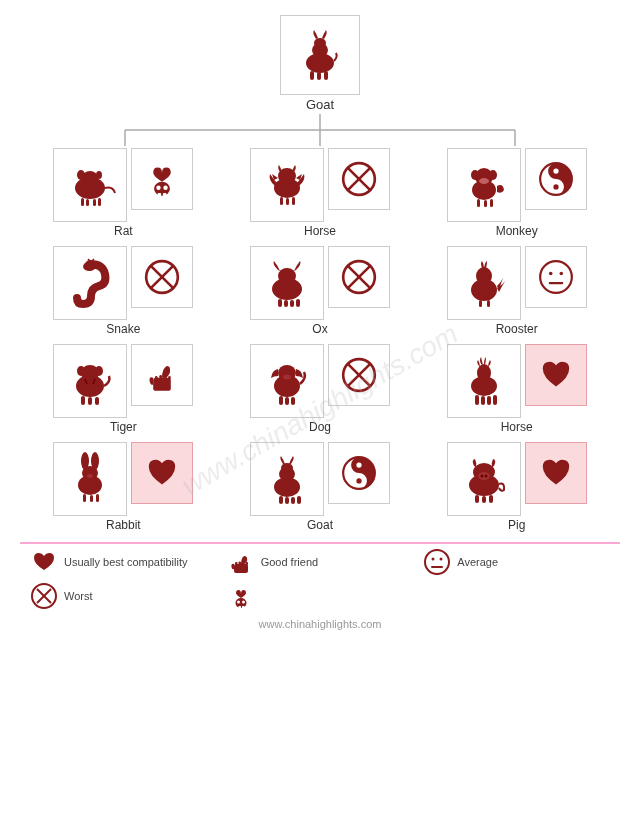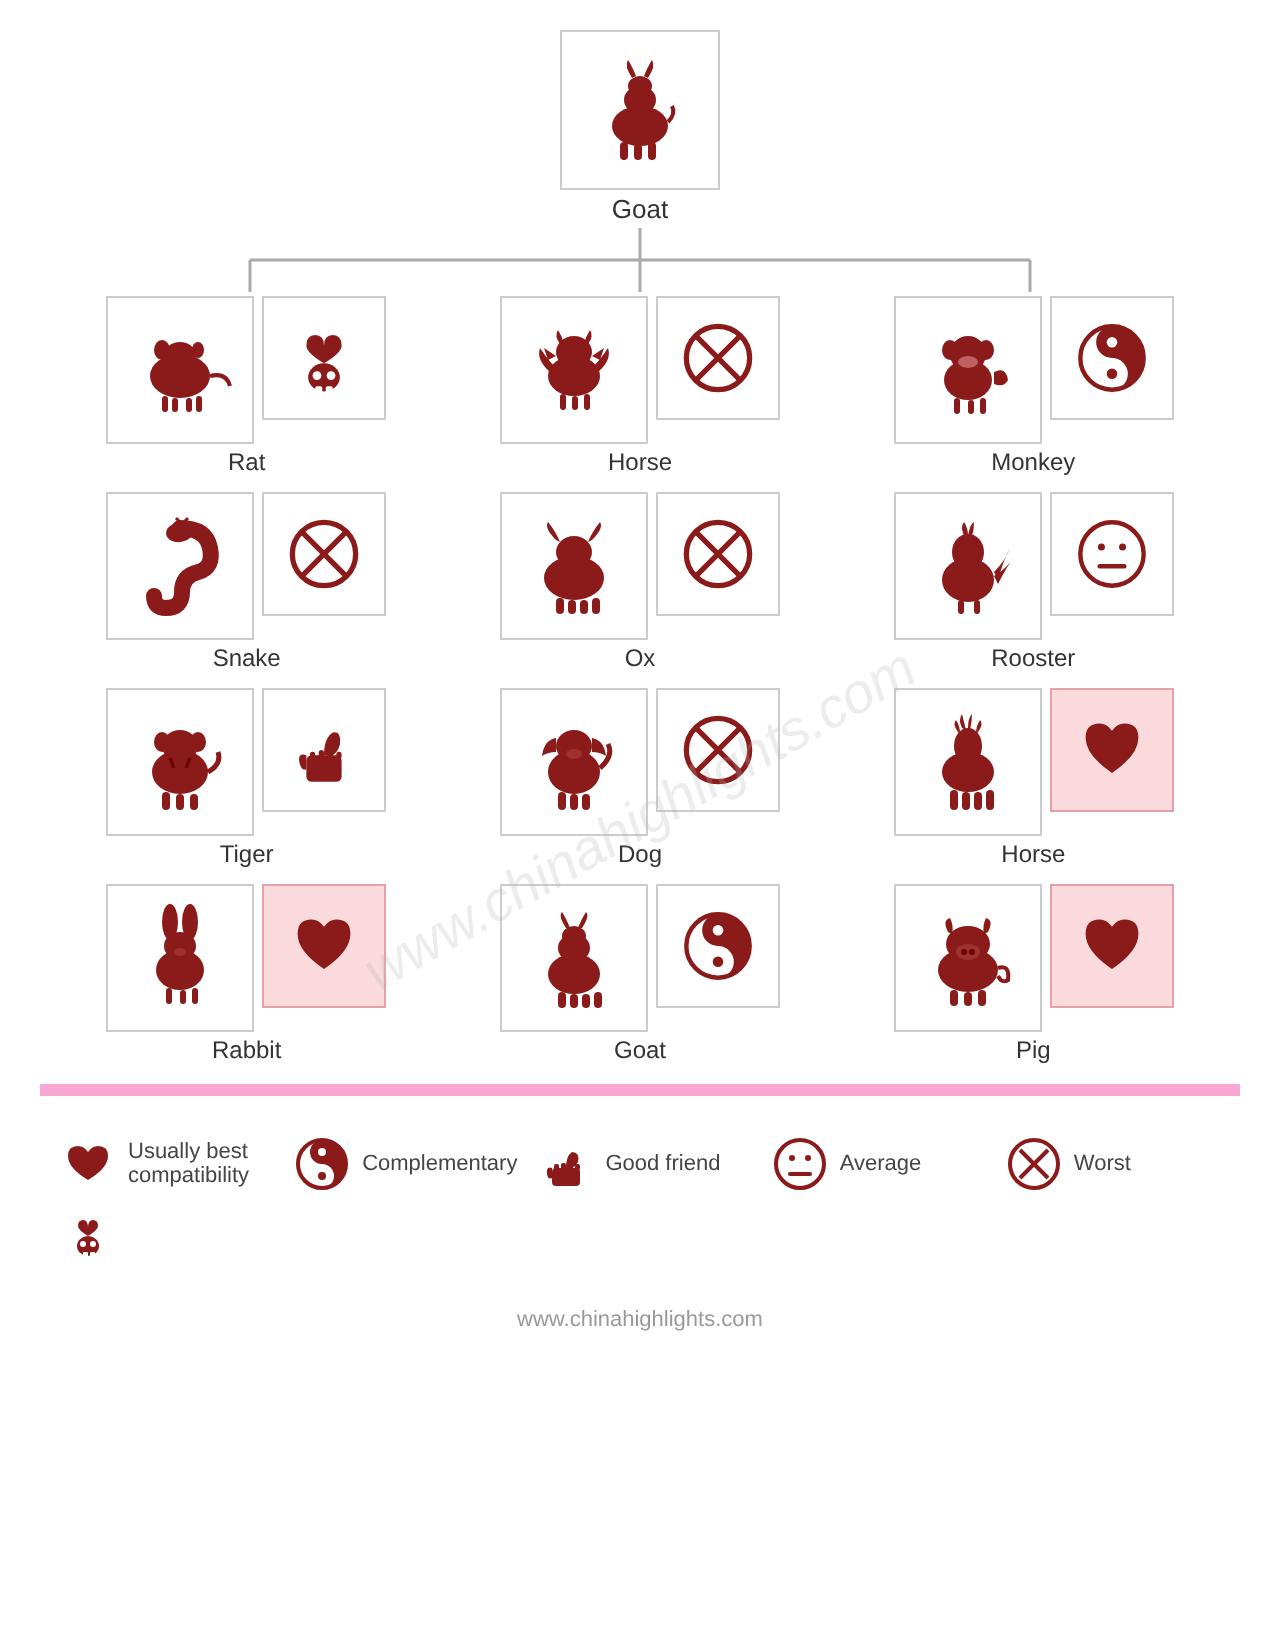--- a/index.html
+++ b/index.html
@@ -118,26 +118,26 @@
 
     .animal-name {
       font-size: 12px;
       color: #333;
       margin-top: 2px;
     }
 
     
     .legend {
       display: grid;
-      grid-template-columns: 1fr 1fr 1fr 1fr 1fr;
+      grid-template-columns: 1fr 1fr 1fr;
       gap: 6px 10px;
       width: 100%;
       margin-top: 10px;
-      padding: 20px 10px;
-      border-top: 6px solid #f9a8d4;
+      padding: 4px 10px;
+      border-top: 2px solid #f9a8d4;
     }
 
     .legend-item {
       display: flex;
       align-items: center;
       gap: 6px;
       font-size: 11px;
       color: #444;
     }
 
@@ -589,31 +589,20 @@
   </div>
 
   <div class="legend">
     <div class="legend-item">
       <div class="legend-icon">
         <svg viewBox="0 0 28 28" width="28" height="28">
           <path d="M14 22 Q4 16 4 10 Q4 5 9 5 Q12 5 14 8 Q16 5 19 5 Q24 5 24 10 Q24 16 14 22Z" fill="#8b1a1a"></path>
         </svg>
       </div>
       <span>Usually best compatibility</span>
-    </div>
-    <div class="legend-item">
-      <div class="legend-icon">
-        <svg viewBox="0 0 28 28" width="28" height="28">
-          <circle cx="14" cy="14" r="12" fill="none" stroke="#8b1a1a" stroke-width="2"></circle>
-          <path d="M14 2 A12 12 0 0 1 14 26 A6 6 0 0 0 14 14 A6 6 0 0 1 14 2Z" fill="#8b1a1a"></path>
-          <circle cx="14" cy="8" r="2" fill="#fff"></circle>
-          <circle cx="14" cy="20" r="2" fill="#8b1a1a"></circle>
-        </svg>
-      </div>
-      <span>Complementary</span>
     </div>
     <div class="legend-item">
       <div class="legend-icon">
         <svg viewBox="0 0 28 28" width="28" height="28">
           <g fill="#8b1a1a">
             <rect x="7" y="16" width="14" height="9" rx="2"></rect>
             <path d="M14 16 Q14 10 17 8 Q21 8 20 13 Q19 15 17 16Z"></path>
             <rect x="8" y="14" width="2.5" height="3" rx="1"></rect>
             <rect x="11.5" y="13.5" width="2.5" height="3.5" rx="1"></rect>
             <rect x="15" y="13.5" width="2.5" height="3.5" rx="1"></rect>

